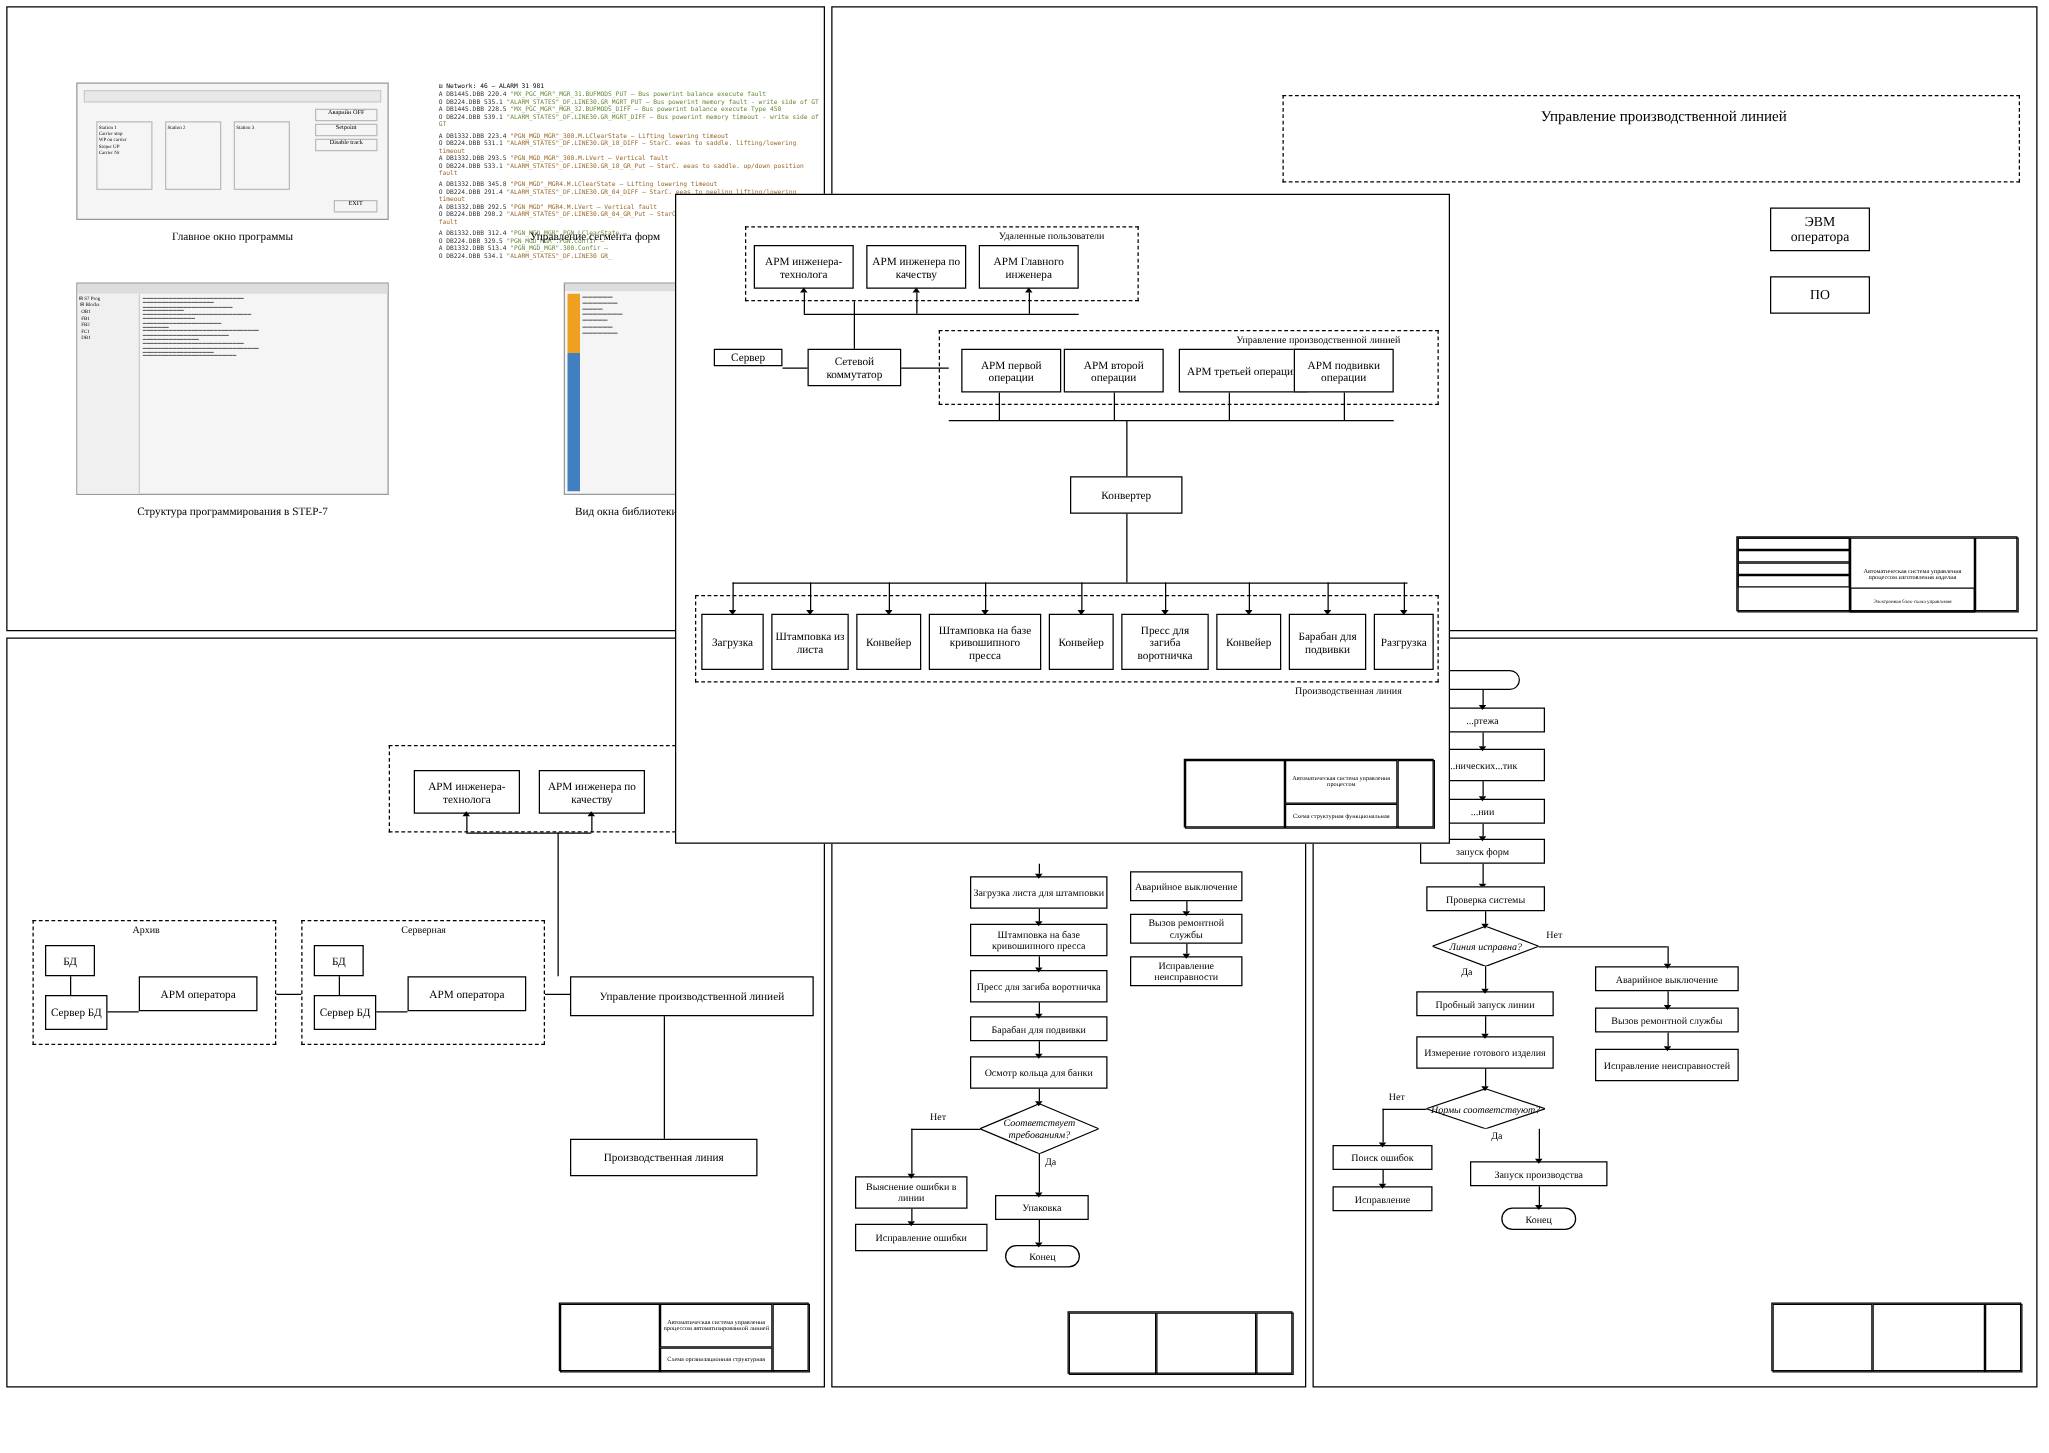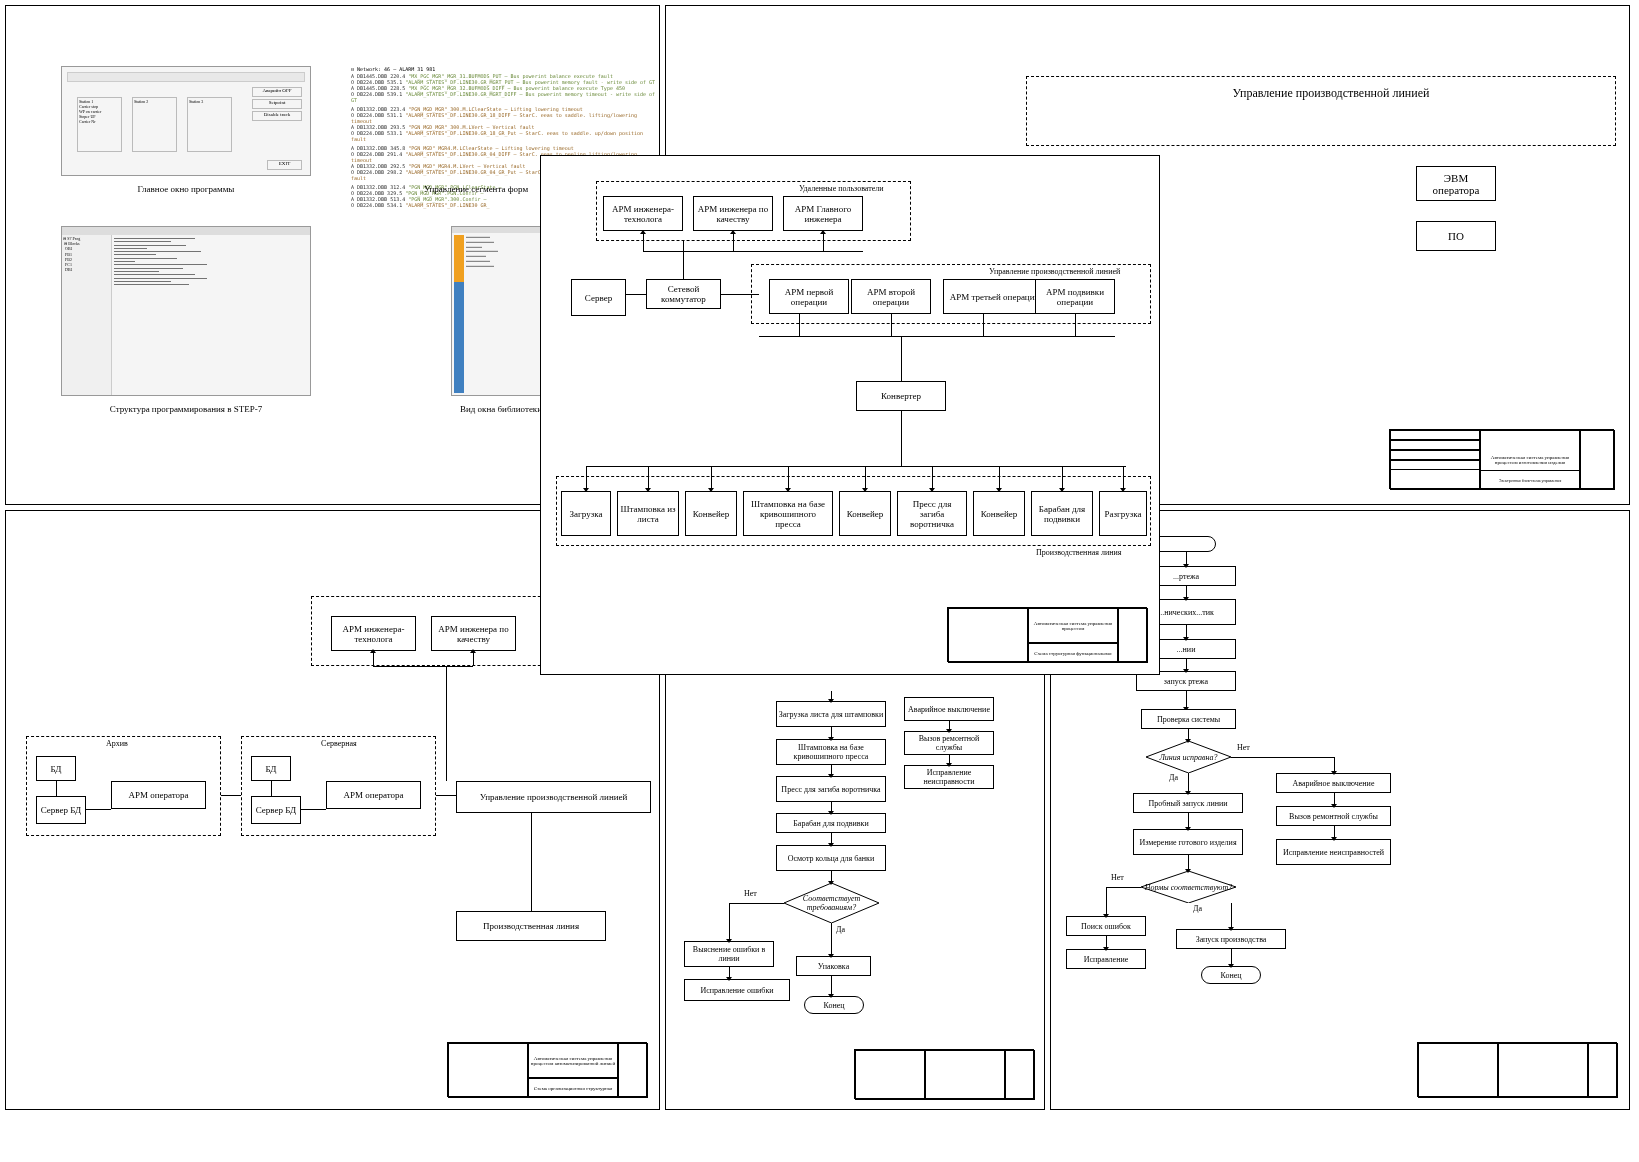--- a/index.html
+++ b/index.html
@@ -125,21 +125,21 @@
     </div>
   <div class="box" style="left:152px;top:40px;width:80px;height:35px;">
       <span>АРМ инженера по качеству</span>
     </div>
   <div class="box" style="left:242px;top:40px;width:80px;height:35px;">
       <span>АРМ Главного инженера</span>
     </div>
 
   <div class="dashed-box" style="left:210px;top:108px;width:400px;height:60px;"></div>
   <div class="label-sm" style="left:448px;top:111px;">Управление производственной линией</div>
-  <div class="box" style="left:30px;top:123px;width:55px;height:37px;">
+  <div class="box" style="left:30px;top:123px;width:55px;height:14px;">
       <span>Сервер</span>
     </div>
   <div class="box" style="left:105px;top:123px;width:75px;height:30px;">
       <span>Сетевой коммутатор</span>
     </div>
   <div class="box" style="left:228px;top:123px;width:80px;height:35px;">
       <span>АРМ первой операции</span>
     </div>
   <div class="box" style="left:310px;top:123px;width:80px;height:35px;">
       <span>АРМ второй операции</span>
@@ -359,21 +359,21 @@
   <div class="proc" style="left:85px;top:55px;width:100px;height:20px;">
       <span>...ртежа</span>
     </div>
   <div class="proc" style="left:85px;top:88px;width:100px;height:26px;">
       <span>...нических...тик</span>
     </div>
   <div class="proc" style="left:85px;top:128px;width:100px;height:20px;">
       <span>...нии</span>
     </div>
   <div class="proc" style="left:85px;top:160px;width:100px;height:20px;">
-      <span>запуск ртежа</span>
+      <span>запуск форм</span>
     </div>
   <div class="conn conn-v arrow-d" style="left:135px;top:41px;height:12px;"></div>
   <div class="conn conn-v arrow-d" style="left:135px;top:75px;height:11px;"></div>
   <div class="conn conn-v arrow-d" style="left:135px;top:114px;height:12px;"></div>
   <div class="conn conn-v arrow-d" style="left:135px;top:148px;height:10px;"></div>
   <div class="conn conn-v arrow-d" style="left:135px;top:180px;height:16px;"></div>
 
   <div class="proc" style="left:90px;top:198px;width:95px;height:20px;">
       <span>Проверка системы</span>
     </div>

